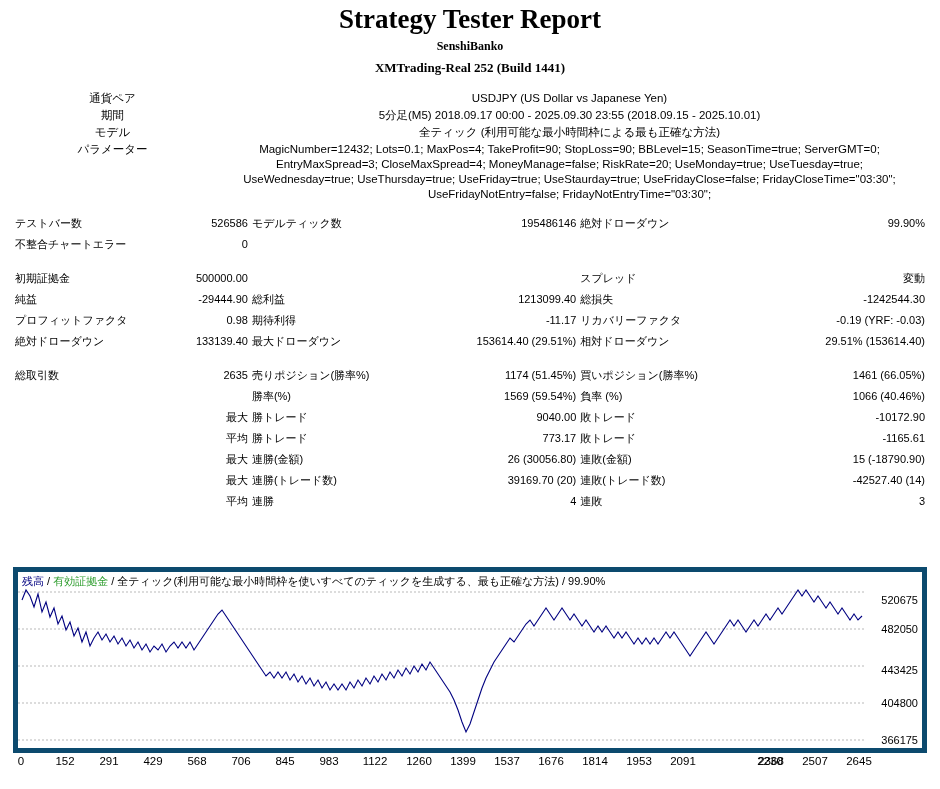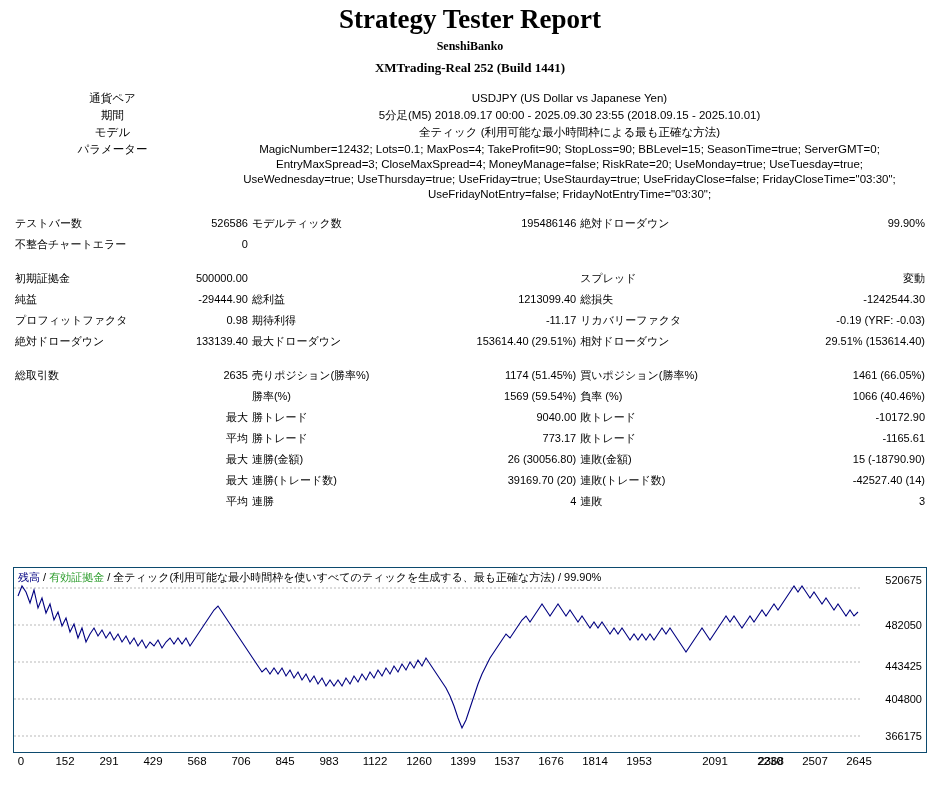--- a/index.html
+++ b/index.html
@@ -89,21 +89,21 @@
   td.c6 { width: 160px; text-align: right; padding-right: 4px; }
   .spacer-row td { height: 9px; line-height: 9px; padding: 0; }
 
   
   .chart-wrap {
     position: absolute;
     left: 13px;
     top: 567px;
     width: 914px;
     height: 186px;
-    border: 1px solid #0c4a6e;
+    border: 5px solid #0c4a6e;
     box-sizing: border-box;
     background: #ffffff;
   }
   .chart-legend {
     position: absolute;
     left: 4px;
     top: 2px;
     font-size: 11px;
     white-space: nowrap;
     z-index: 5;
@@ -309,21 +309,21 @@
       <g stroke="#b9b9b9" stroke-width="1" stroke-dasharray="2,2">
         <line x1="0" y1="20" x2="846" y2="20"></line>
         <line x1="0" y1="57" x2="846" y2="57"></line>
         <line x1="0" y1="94" x2="846" y2="94"></line>
         <line x1="0" y1="131" x2="846" y2="131"></line>
         <line x1="0" y1="168" x2="846" y2="168"></line>
       </g>
       <polyline fill="none" stroke="#000080" stroke-width="1.1" points="4,28 8,18 12,24 16,35 20,22 24,40 28,30 32,45 36,36 40,52 44,44 48,58 52,50 56,64 60,56 64,70 68,60 72,74 76,66 80,60 84,68 88,62 92,70 96,64 100,72 104,66 108,74 112,68 116,76 120,70 124,78 128,72 132,80 136,74 140,78 144,72 148,80 152,74 156,70 160,76 164,70 168,76 172,70 176,78 180,72 184,66 188,60 192,54 196,48 200,42 204,38 208,44 212,50 216,56 220,62 224,68 228,74 232,80 236,86 240,92 244,98 248,104 252,100 256,106 260,100 264,106 268,100 272,108 276,102 280,110 284,104 288,112 292,106 296,114 300,108 304,116 308,110 312,118 316,112 320,118 324,112 328,118 332,110 336,116 340,108 344,114 348,106 352,112 356,104 360,110 364,102 368,108 372,100 376,106 380,98 384,104 388,96 392,102 396,94 400,100 404,92 408,98 412,90 416,96 420,102 424,108 428,114 432,120 436,128 440,138 444,150 448,160 452,152 456,140 460,128 464,116 468,106 472,98 476,90 480,84 484,78 488,72 492,66 496,70 500,64 504,58 508,52 512,48 516,54 520,48 524,42 528,36 532,42 536,48 540,42 544,36 548,42 552,48 556,42 560,48 564,54 568,48 572,54 576,60 580,54 584,60 588,54 592,60 596,66 600,60 604,66 608,60 612,66 616,72 620,66 624,72 628,66 632,72 636,66 640,72 644,66 648,60 652,66 656,60 660,66 664,72 668,78 672,84 676,78 680,72 684,66 688,60 692,66 696,72 700,66 704,60 708,54 712,48 716,54 720,48 724,54 728,60 732,54 736,48 740,54 744,48 748,42 752,48 756,42 760,36 764,42 768,36 772,30 776,24 780,18 784,24 788,18 792,24 796,30 800,24 804,30 808,36 812,30 816,36 820,42 824,36 828,42 832,48 836,42 840,48 844,44"></polyline>
     </svg>
     <div class="y-labels">
-      <div class="y-label" style="top:6px;">520675</div>
+      <div class="y-label" style="top:22px;">520675</div>
       <div class="y-label" style="top:51px;">482050</div>
       <div class="y-label" style="top:92px;">443425</div>
       <div class="y-label" style="top:125px;">404800</div>
       <div class="y-label" style="top:162px;">366175</div>
     </div>
   </div>
 
   <div class="x-labels">
     <div class="x-label" style="left:8px;">0</div>
     <div class="x-label" style="left:52px;">152</div>
@@ -333,20 +333,20 @@
     <div class="x-label" style="left:228px;">706</div>
     <div class="x-label" style="left:272px;">845</div>
     <div class="x-label" style="left:316px;">983</div>
     <div class="x-label" style="left:362px;">1122</div>
     <div class="x-label" style="left:406px;">1260</div>
     <div class="x-label" style="left:450px;">1399</div>
     <div class="x-label" style="left:494px;">1537</div>
     <div class="x-label" style="left:538px;">1676</div>
     <div class="x-label" style="left:582px;">1814</div>
     <div class="x-label" style="left:626px;">1953</div>
-    <div class="x-label" style="left:670px;margin-left:32px;">2091</div>
+    <div class="x-label" style="left:670px;">2091</div>
     <div class="x-label" style="left:714px;margin-left:43px;">2230</div>
     <div class="x-label" style="left:758px;">2368</div>
     <div class="x-label" style="left:802px;">2507</div>
     <div class="x-label" style="left:846px;">2645</div>
   </div>
 
 </div>
 
 </body></html>

